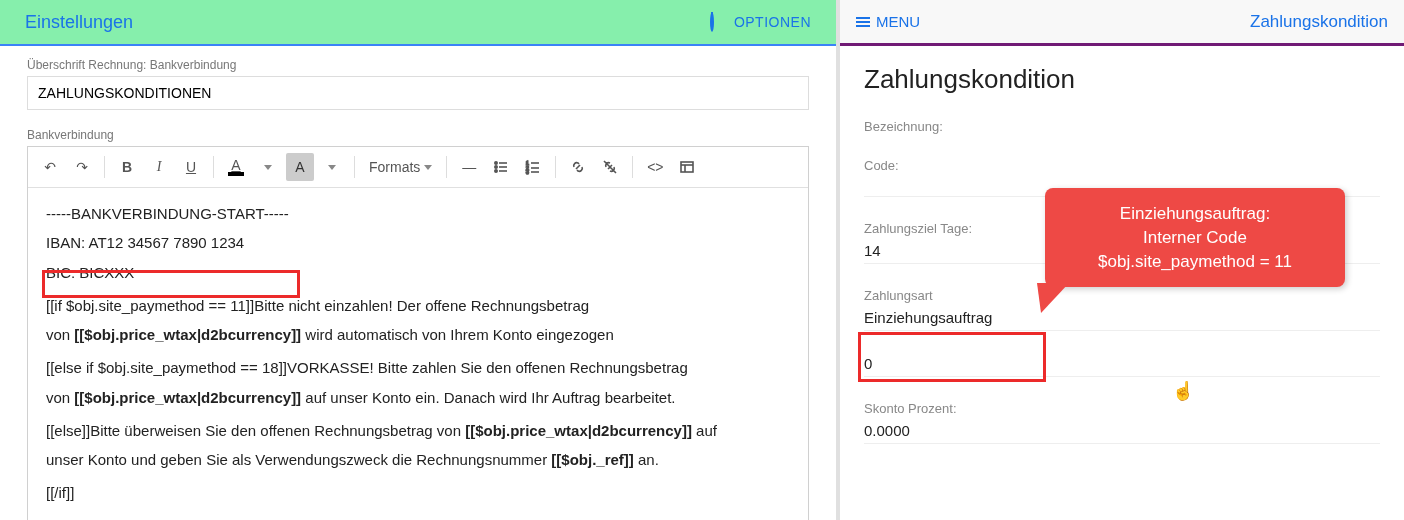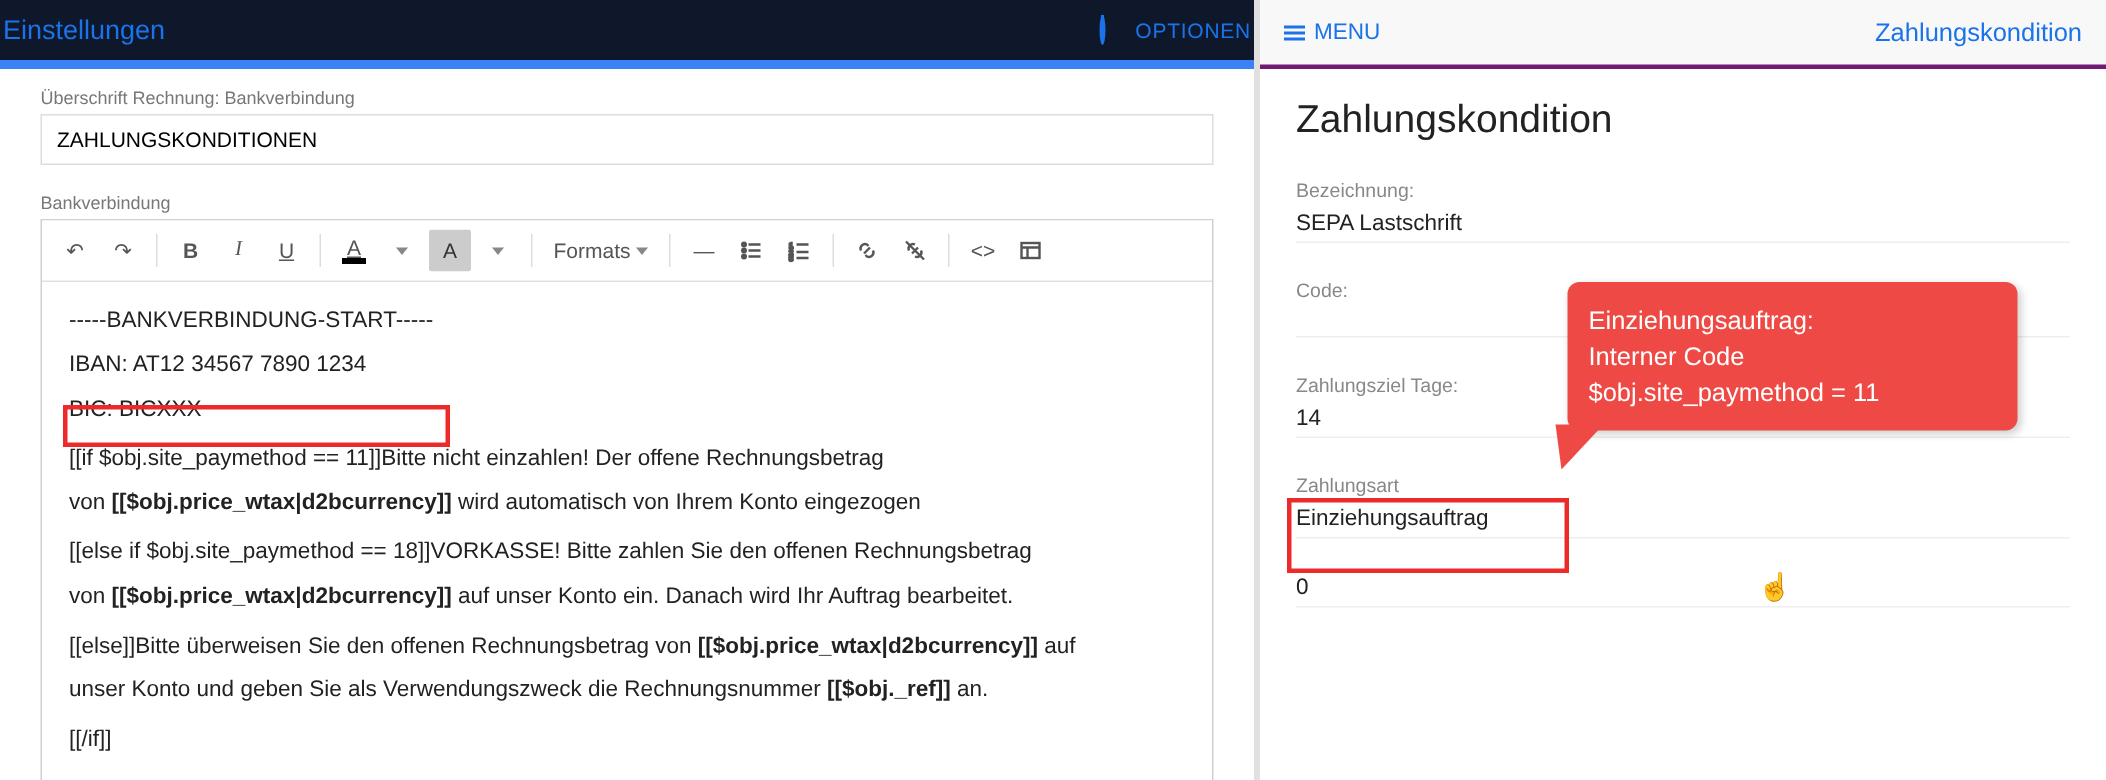--- a/index.html
+++ b/index.html
@@ -1,20 +1,20 @@
 <!DOCTYPE html>
 <html><head>
 <meta charset="utf-8">
 <style>
   * { box-sizing: border-box; margin: 0; padding: 0; }
   body { font-family: Arial, Helvetica, sans-serif; font-size: 14px; color: #333; background: #fff; width: 1404px; height: 520px; overflow: hidden; }
   .split { display: flex; width: 100%; height: 100%; }
   .pane-left { width: 840px; border-right: 4px solid #e0e0e0; display: flex; flex-direction: column; }
   .pane-right { flex: 1; display: flex; flex-direction: column; background: #fff; }
-  .topbar { height: 46px; background: #0f172a; border-bottom: 6px solid #3b82f6; display: flex; align-items: center; padding: 0 2px; }
+  .topbar { height: 46px; background: #86efac; border-bottom: 2px solid #3b82f6; display: flex; align-items: center; padding: 0 25px; }
   .topbar-link { color: #1a73e8; font-size: 18px; text-decoration: none; cursor: pointer; }
   .topbar-right { margin-left: auto; display: flex; align-items: center; gap: 20px; color: #1a73e8; }
   .icon-circle { width: 16px; height: 16px; border: 2px solid #1a73e8; border-radius: 50%; position: relative; }
   .icon-circle::after { content:''; position:absolute; left:50%; top:-2px; width:2px; height:8px; background:#1a73e8; transform:translateX(-50%); }
   .optionen { font-size: 14px; letter-spacing: 0.5px; cursor:pointer; }
   .left-body { padding: 12px 27px; overflow: auto; flex:1; }
   .field-label { font-size: 12px; color: #777; margin-bottom: 4px; }
   .text-input { width: 100%; border: 1px solid #ddd; padding: 8px 10px; font-size: 14px; margin-bottom: 18px; }
   .rte { border: 1px solid #d0d0d0; margin-bottom: 18px; }
   .rte-toolbar { display: flex; align-items: center; padding: 6px 8px; border-bottom: 1px solid #e0e0e0; gap: 4px; flex-wrap: wrap; background:#fff; }
@@ -37,21 +37,21 @@
   .right-topbar .spacer { flex:1; }
   .right-body { padding: 18px 24px; overflow:auto; flex:1; position:relative; }
   .page-title { font-size: 26px; font-weight: 400; color:#222; margin-bottom: 24px; }
   .form-group { margin-bottom: 24px; }
   .fg-label { font-size: 13px; color: #888; margin-bottom: 6px; }
   .fg-value { font-size: 15px; color: #222; padding-bottom: 4px; border-bottom: 1px solid #eee; }
   .fg-value.muted { color:#aaa; }
   .highlight-box2 { position:absolute; border:3px solid #ec2a2a; left: 18px; top: 286px; width: 188px; height: 50px; pointer-events:none; }
 
   
-  .callout { position:absolute; left: 205px; top: 142px; width: 300px; background:#ee4945; color:#fff; border-radius:8px; padding: 14px 14px; font-size: 17px; text-align:left; line-height:1.4; box-shadow: 2px 2px 6px rgba(0,0,0,0.2); }
+  .callout { position:absolute; left: 205px; top: 142px; width: 300px; background:#ee4945; color:#fff; border-radius:8px; padding: 14px 14px; font-size: 17px; text-align:center; line-height:1.4; box-shadow: 2px 2px 6px rgba(0,0,0,0.2); }
   .callout::after { content:''; position:absolute; left: -8px; bottom: -26px; width:0; height:0; border-top: 30px solid #ee4945; border-left: 4px solid transparent; border-right: 28px solid transparent; }
 
   .cursor-hand { position:absolute; left: 332px; top: 334px; font-size: 18px; }
   svg.ic { width:16px; height:16px; stroke:#555; fill:none; stroke-width:1.6; }
 </style>
 </head>
 <body>
 
 <div class="split">
 
@@ -168,21 +168,20 @@
         <span>MENU</span>
       </div>
       <div class="spacer"></div>
       <a class="topbar-link" style="font-size:17px">Zahlungskondition</a>
     </div>
     <div class="right-body">
       <h1 class="page-title">Zahlungskondition</h1>
 
       <div class="form-group">
         <div class="fg-label">Bezeichnung:</div>
-        <div class="fg-value">SEPA Lastschrift</div>
       </div>
 
       <div class="form-group">
         <div class="fg-label muted">Code:</div>
         <div class="fg-value muted" style="min-height:18px"></div>
       </div>
 
       <div class="form-group">
         <div class="fg-label">Zahlungsziel Tage:</div>
         <div class="fg-value">14</div>
@@ -190,20 +189,24 @@
 
       <div class="form-group">
         <div class="fg-label">Zahlungsart</div>
         <div class="fg-value">Einziehungsauftrag</div>
       </div>
 
       <div class="form-group">
         <div class="fg-value">0</div>
       </div>
 
+      <div class="form-group">
+        <div class="fg-label">Skonto Prozent:</div>
+        <div class="fg-value">0.0000</div>
+      </div>
 
       <div class="highlight-box2"></div>
 
       <div class="callout">
         <div>Einziehungsauftrag:</div>
         <div>Interner Code</div>
         <div>$obj.site_paymethod  = 11</div>
       </div>
 
       <div class="cursor-hand">☝</div>

